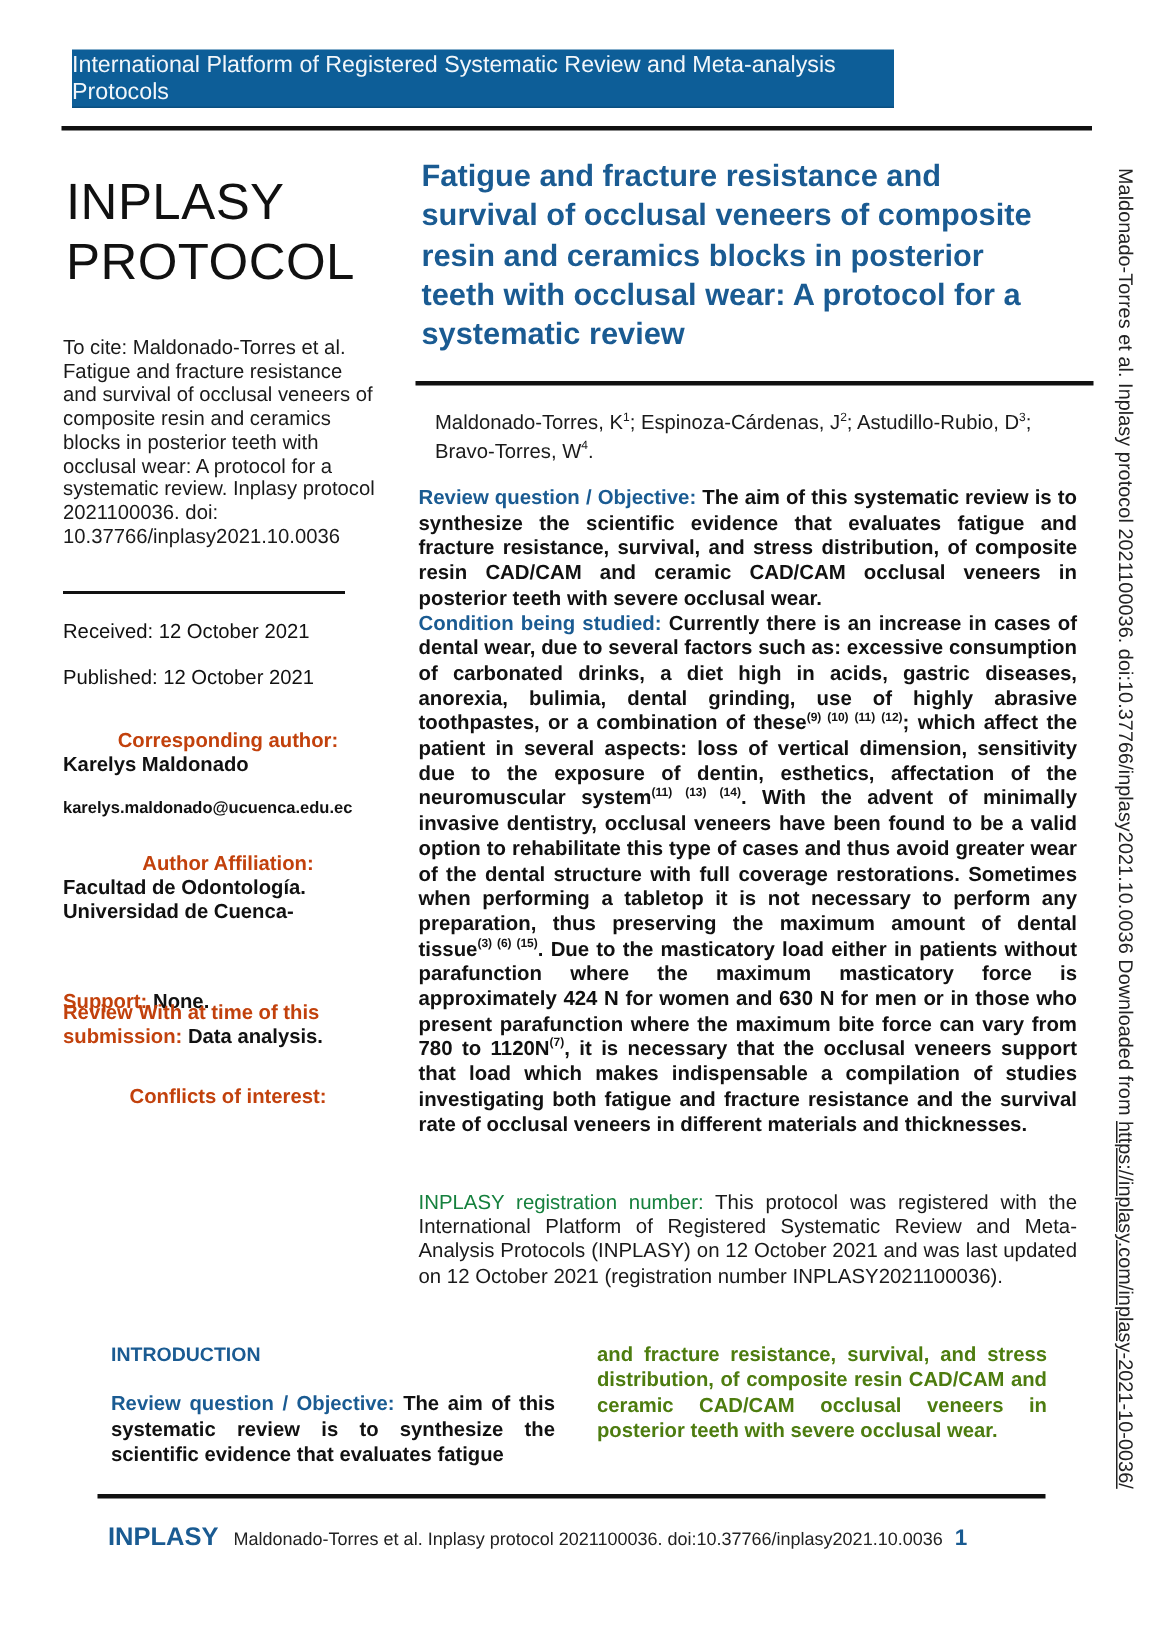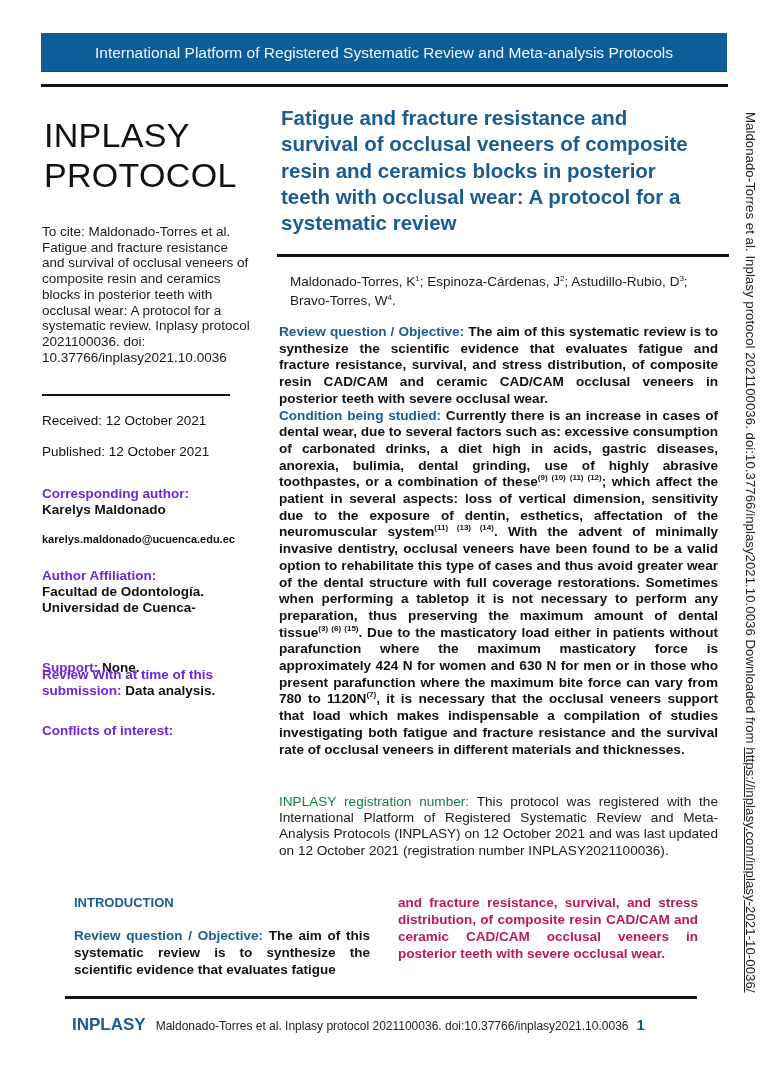--- a/index.html
+++ b/index.html
@@ -1,21 +1,21 @@
 <!DOCTYPE html>
 <html><head>
 <meta charset="utf-8">
 <style>
   html, body { margin: 0; padding: 0; }
   body {
     width: 768px; height: 1086px; position: relative; background: #ffffff;
     font-family: "Liberation Sans", sans-serif; color: #111; overflow: hidden;
   }
   #header-bar {
-    position: absolute; left: 41px; top: 33px; width: 686px; height: 39px;
+    position: absolute; left: 48px; top: 33px; width: 548px; height: 39px;
     background: #0d5e98; color: #f2f6fa; font-size: 15.5px;
     display: flex; align-items: center; justify-content: center;
     box-shadow: inset 0 -1px 0 #0a4f80;
   }
   #top-rule { position: absolute; left: 41px; top: 84px; width: 687px; height: 3px; background: #111; }
 
   
   #brand {
     position: absolute; left: 44px; top: 115px; width: 210px;
     font-size: 34px; line-height: 40px; letter-spacing: 0.3px; color: #111;
@@ -27,21 +27,21 @@
   #left-rule { position: absolute; left: 42px; top: 394px; width: 188px; height: 2px; background: #111; }
   .left-block { position: absolute; left: 42px; width: 220px; font-size: 13.5px; line-height: 16px; }
   #received { top: 413px; }
   #published { top: 444px; }
   #corr { top: 486px; font-weight: bold; }
   #email { top: 531px; font-size: 11px; font-weight: bold; }
   #affil { top: 568px; font-weight: bold; }
   #support { top: 628px; font-weight: bold; margin-top: 32px; }
   #stage { top: 667px; font-weight: bold; }
   #conflicts { top: 723px; font-weight: bold; }
-  .left-block .lbl { color: #6d28d9; }
+  .left-block .lbl { color: #c2410c; text-align: center; }
 
   
   #title {
     position: absolute; left: 281px; top: 105px; width: 420px;
     font-size: 20.5px; line-height: 26.3px; font-weight: bold; color: #1a5b92;
   }
   #title-rule { position: absolute; left: 277px; top: 254px; width: 452px; height: 3px; background: #111; }
   #authors {
     position: absolute; left: 290px; top: 270px; width: 440px;
     font-size: 13.5px; line-height: 16px; color: #1a1a1a;
@@ -63,21 +63,21 @@
   #intro-heading {
     position: absolute; left: 74px; top: 895px; font-size: 13px; font-weight: bold; color: #1a5b92;
   }
   #intro-col1 {
     position: absolute; left: 74px; top: 927px; width: 296px;
     font-size: 13.5px; line-height: 17px; font-weight: bold; text-align: justify; color: #111;
   }
   #intro-col1 .lbl { color: #1a5b92; }
   #intro-col2 {
     position: absolute; left: 398px; top: 894px; width: 300px;
-    font-size: 13.5px; line-height: 17px; font-weight: bold; text-align: justify; color: #be185d;
+    font-size: 13.5px; line-height: 17px; font-weight: bold; text-align: justify; color: #4d7c0f;
   }
   #footer-rule { position: absolute; left: 65px; top: 996px; width: 632px; height: 3px; background: #111; }
   #footer {
     position: absolute; left: 72px; top: 1015px; width: 630px; display: flex; align-items: baseline;
   }
   #footer-brand { font-size: 17px; font-weight: bold; color: #1a5b92; margin-right: 10px; }
   #footer-cite { font-size: 12px; color: #222; }
   #footer-page { font-size: 15px; font-weight: bold; color: #1a5b92; margin-left: 8px; }
 
   

